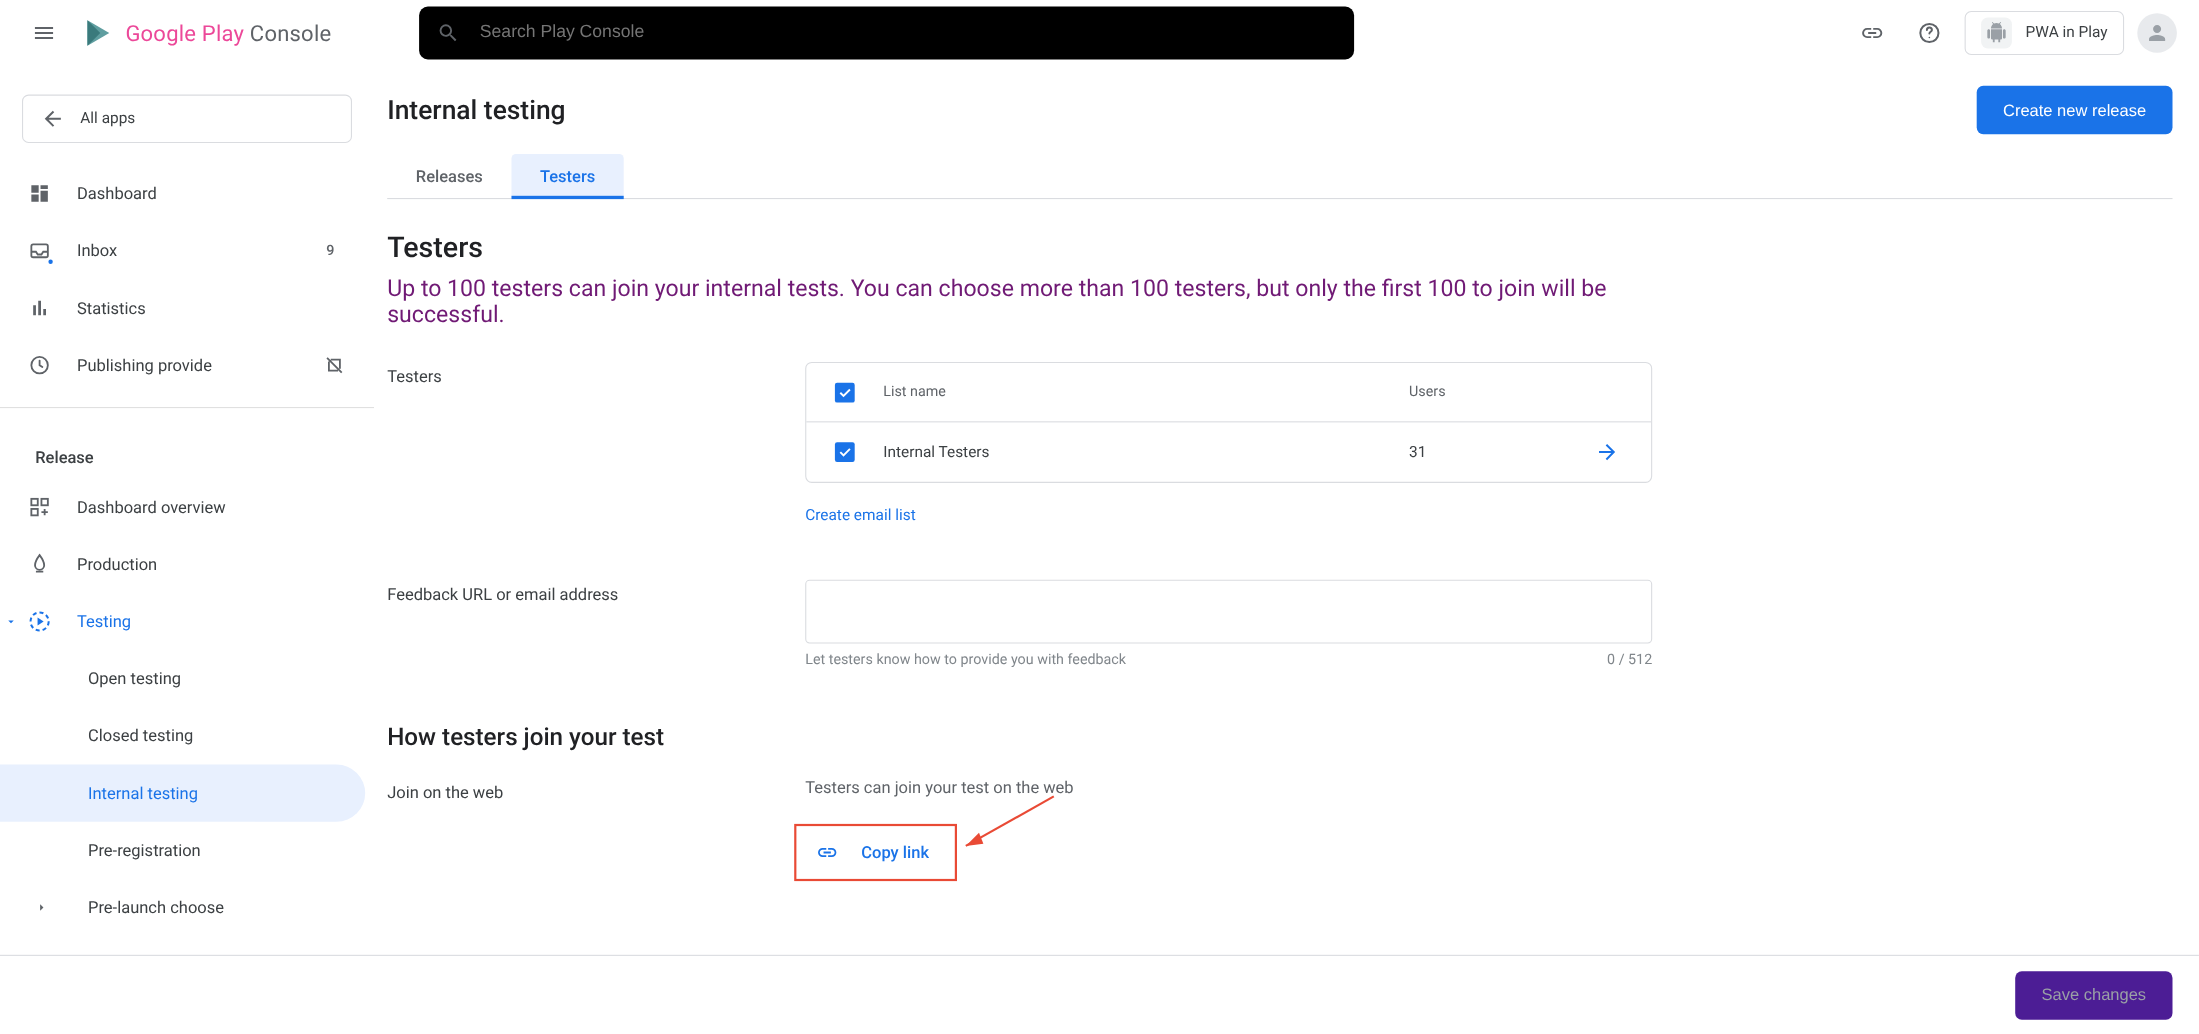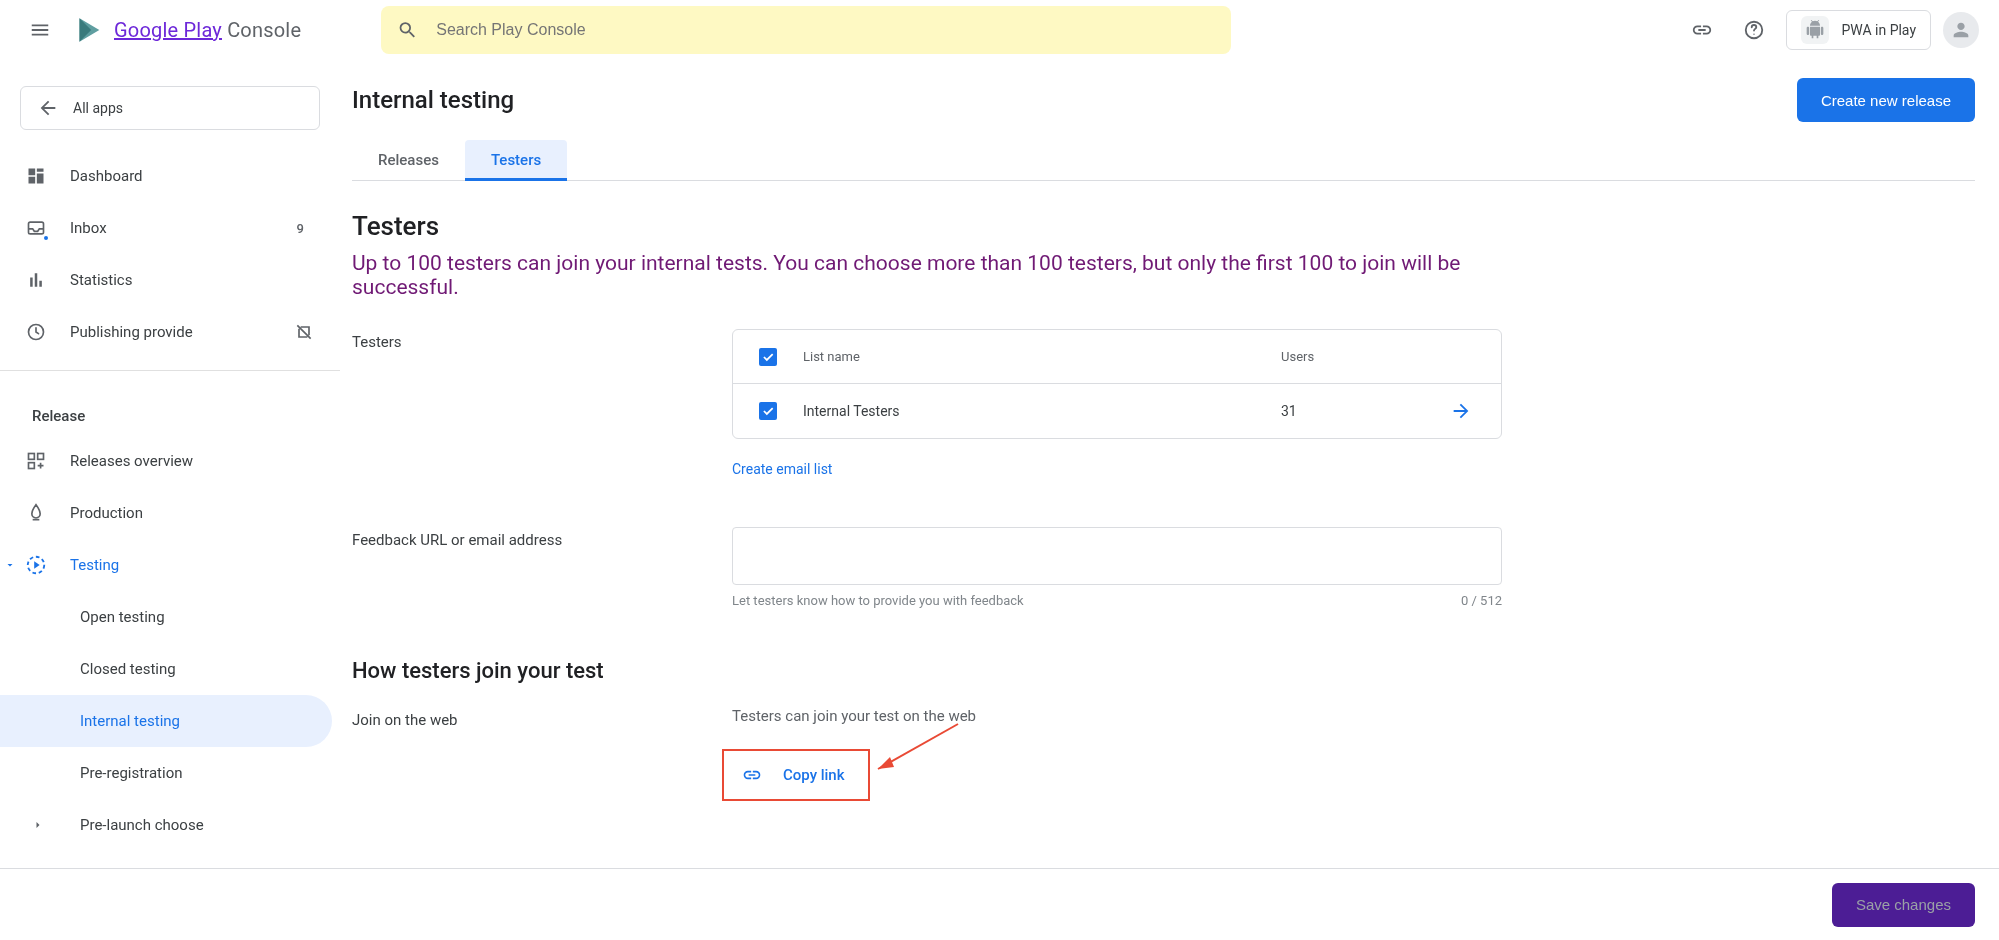--- a/index.html
+++ b/index.html
@@ -18,29 +18,29 @@
     display: flex;
     align-items: center;
     height: 60px;
     padding: 0 20px;
     gap: 16px;
   }
   .menu-btn { width: 40px; height: 40px; display:flex;align-items:center;justify-content:center;border-radius:50%;cursor:pointer; }
   .logo { display:flex;align-items:center;gap:10px; }
   .logo-mark { width:28px;height:28px; }
   .logo-text { font-size:20px;font-weight:400;color:#5f6368;letter-spacing:0.2px; }
-  .logo-text .strong{color:#6d28d9;text-decoration:underline;}
+  .logo-text .strong{color:#ec4899;}
   .search-wrap {
     flex: 0 0 auto;
     margin-left: 64px;
     width: 850px;
     height: 48px;
     display: flex;
     align-items: center;
-    background: #fef9c3;
+    background: #000000;
     border-radius: 8px;
     padding: 0 16px;
     gap: 16px;
   }
   .search-wrap input {
     border: none; background: transparent; outline: none;
     font-size: 16px; color: #5f6368; width: 100%;
   }
   .topbar-spacer{flex:1;}
   .topbar-actions{display:flex;align-items:center;gap:12px;}
@@ -289,21 +289,21 @@
 
       <div class="nav-item">
         <span class="ic">
             <svg width="20" height="20" viewBox="0 0 24 24" fill="none" stroke="#5f6368" stroke-width="2">
               <rect x="3" y="3" width="7" height="7"></rect>
               <rect x="14" y="3" width="7" height="7"></rect>
               <rect x="3" y="14" width="7" height="7"></rect>
               <path d="M17.5 14v7M14 17.5h7"></path>
             </svg>
           </span>
-        <span>Releases overview</span>
+        <span>Dashboard overview</span>
       </div>
       <div class="nav-item">
         <span class="ic">
             <svg width="20" height="20" viewBox="0 0 24 24" fill="none" stroke="#5f6368" stroke-width="2">
               <path d="M12 2c3 4 5 7 5 11a5 5 0 01-10 0c0-4 2-7 5-11z"></path>
               <path d="M8 20h8"></path>
             </svg>
           </span>
         <span>Production</span>
       </div>

